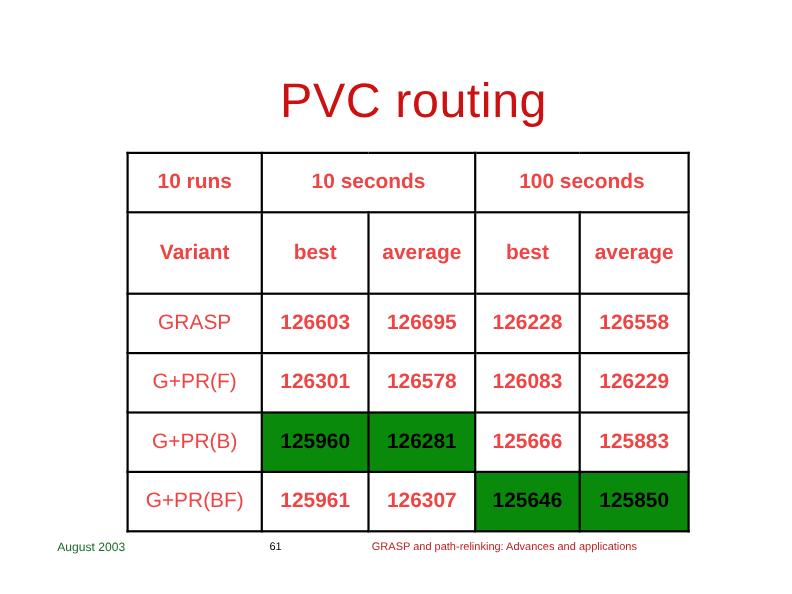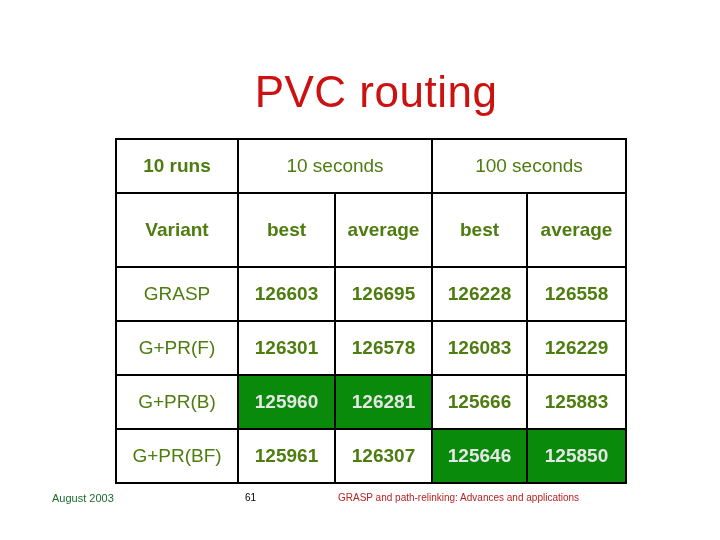--- a/index.html
+++ b/index.html
@@ -48,37 +48,37 @@
   table.data-table col.c-b1      { width: 97px; }
   table.data-table col.c-a1      { width: 97px; }
   table.data-table col.c-b2      { width: 95px; }
   table.data-table col.c-a2      { width: 99px; }
 
   table.data-table td {
     border: 2px solid #000000;
     text-align: center;
     vertical-align: middle;
     font-size: 19px;
-    color: #4d7c0f;
+    color: #ef4444;
     padding: 2px 3px;
   }
 
   
   td.corner-cell {
     border: none;
     color: #000000;
     font-size: 19px;
     font-weight: 700;
     text-align: center;
     height: 48px;
   }
 
   td.group-head {
     color: #333399;
-    font-weight: 400;
+    font-weight: 700;
     font-size: 20px;
     height: 48px;
   }
 
   td.sub-head {
     color: #333399;
     font-weight: 700;
     font-size: 19px;
     height: 68px;
     line-height: 1.15;
@@ -95,21 +95,21 @@
 
   td.num {
     font-size: 20px;
     color: #000000;
     height: 48px;
     font-weight: 700;
   }
 
   td.num.hl {
     background: #0a8a0a;
-    color: #e5e5e5;
+    color: #000000;
   }
 
   
   .footer {
     position: absolute;
     left: 0;
     top: 492px;
     width: 668px;
     height: 20px;
   }

